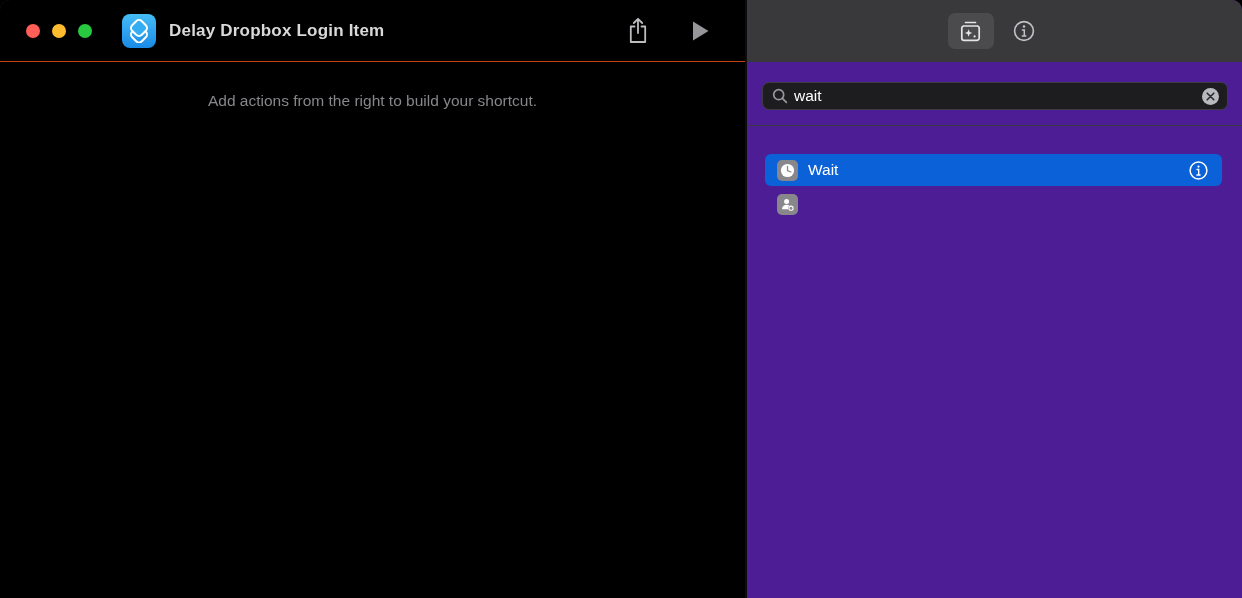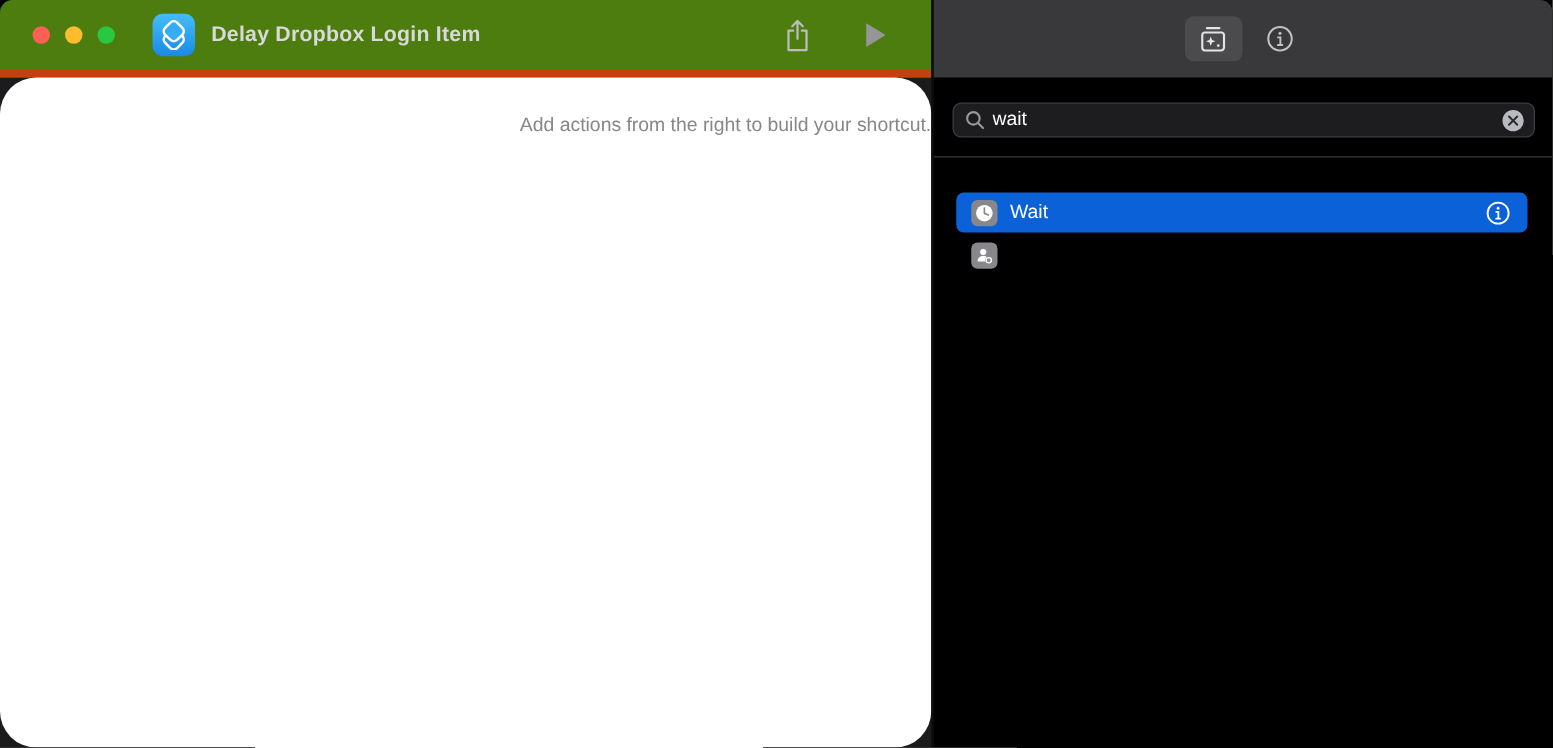--- a/index.html
+++ b/index.html
@@ -12,24 +12,24 @@
     overflow:hidden;
     display:grid;
     grid-template-columns:745px 2px 495px;
     background:#1b1b1d;
   }
 
   
   .left-pane { display:flex; flex-direction:column; background:#1b1b1d; }
   .titlebar {
     height:62px; flex:0 0 62px;
-    background:#4d7c0f;
+    background:#000000;
     display:flex; align-items:center;
     padding:0 18px 0 26px;
-    border-bottom:6px solid #c2410c;
+    border-bottom:1px solid #c2410c;
   }
   .traffic { display:flex; gap:12px; align-items:center; }
   .light { width:14px; height:14px; border-radius:50%; }
   .light.red { background:#ff5f57; }
   .light.yellow { background:#febc2e; }
   .light.green { background:#28c840; }
 
   .app-icon {
     width:34px; height:34px; border-radius:8px;
     background:linear-gradient(180deg,#45bdf7 0%,#1a8ae6 100%);
@@ -42,32 +42,31 @@
     letter-spacing:.2px;
     white-space:nowrap;
   }
   .tb-spacer { flex:1; }
   .tb-btn {
     width:42px; height:42px;
     display:flex; align-items:center; justify-content:center;
     background:transparent; border:none; cursor:default;
   }
   .canvas {
-    flex:1; background:#ffffff;
-    display:flex; justify-content:flex-end;
+    flex:1; background:#000000;
+    display:flex; justify-content:center;
     padding-top:30px;
-    border-radius:29px;
   }
   .canvas-placeholder { color:#86868b; font-size:15.5px; }
 
   
   .v-divider { background:#0c0c0e; }
 
   
-  .right-pane { display:flex; flex-direction:column; background:#000000; }
+  .right-pane { display:flex; flex-direction:column; background:#4c1d95; }
   .right-header {
     height:62px; flex:0 0 62px;
     background:#39393b;
     display:flex; align-items:center; justify-content:center; gap:12px;
   }
   .seg-btn {
     width:46px; height:36px; border-radius:7px;
     display:flex; align-items:center; justify-content:center;
     background:transparent; border:none;
   }

